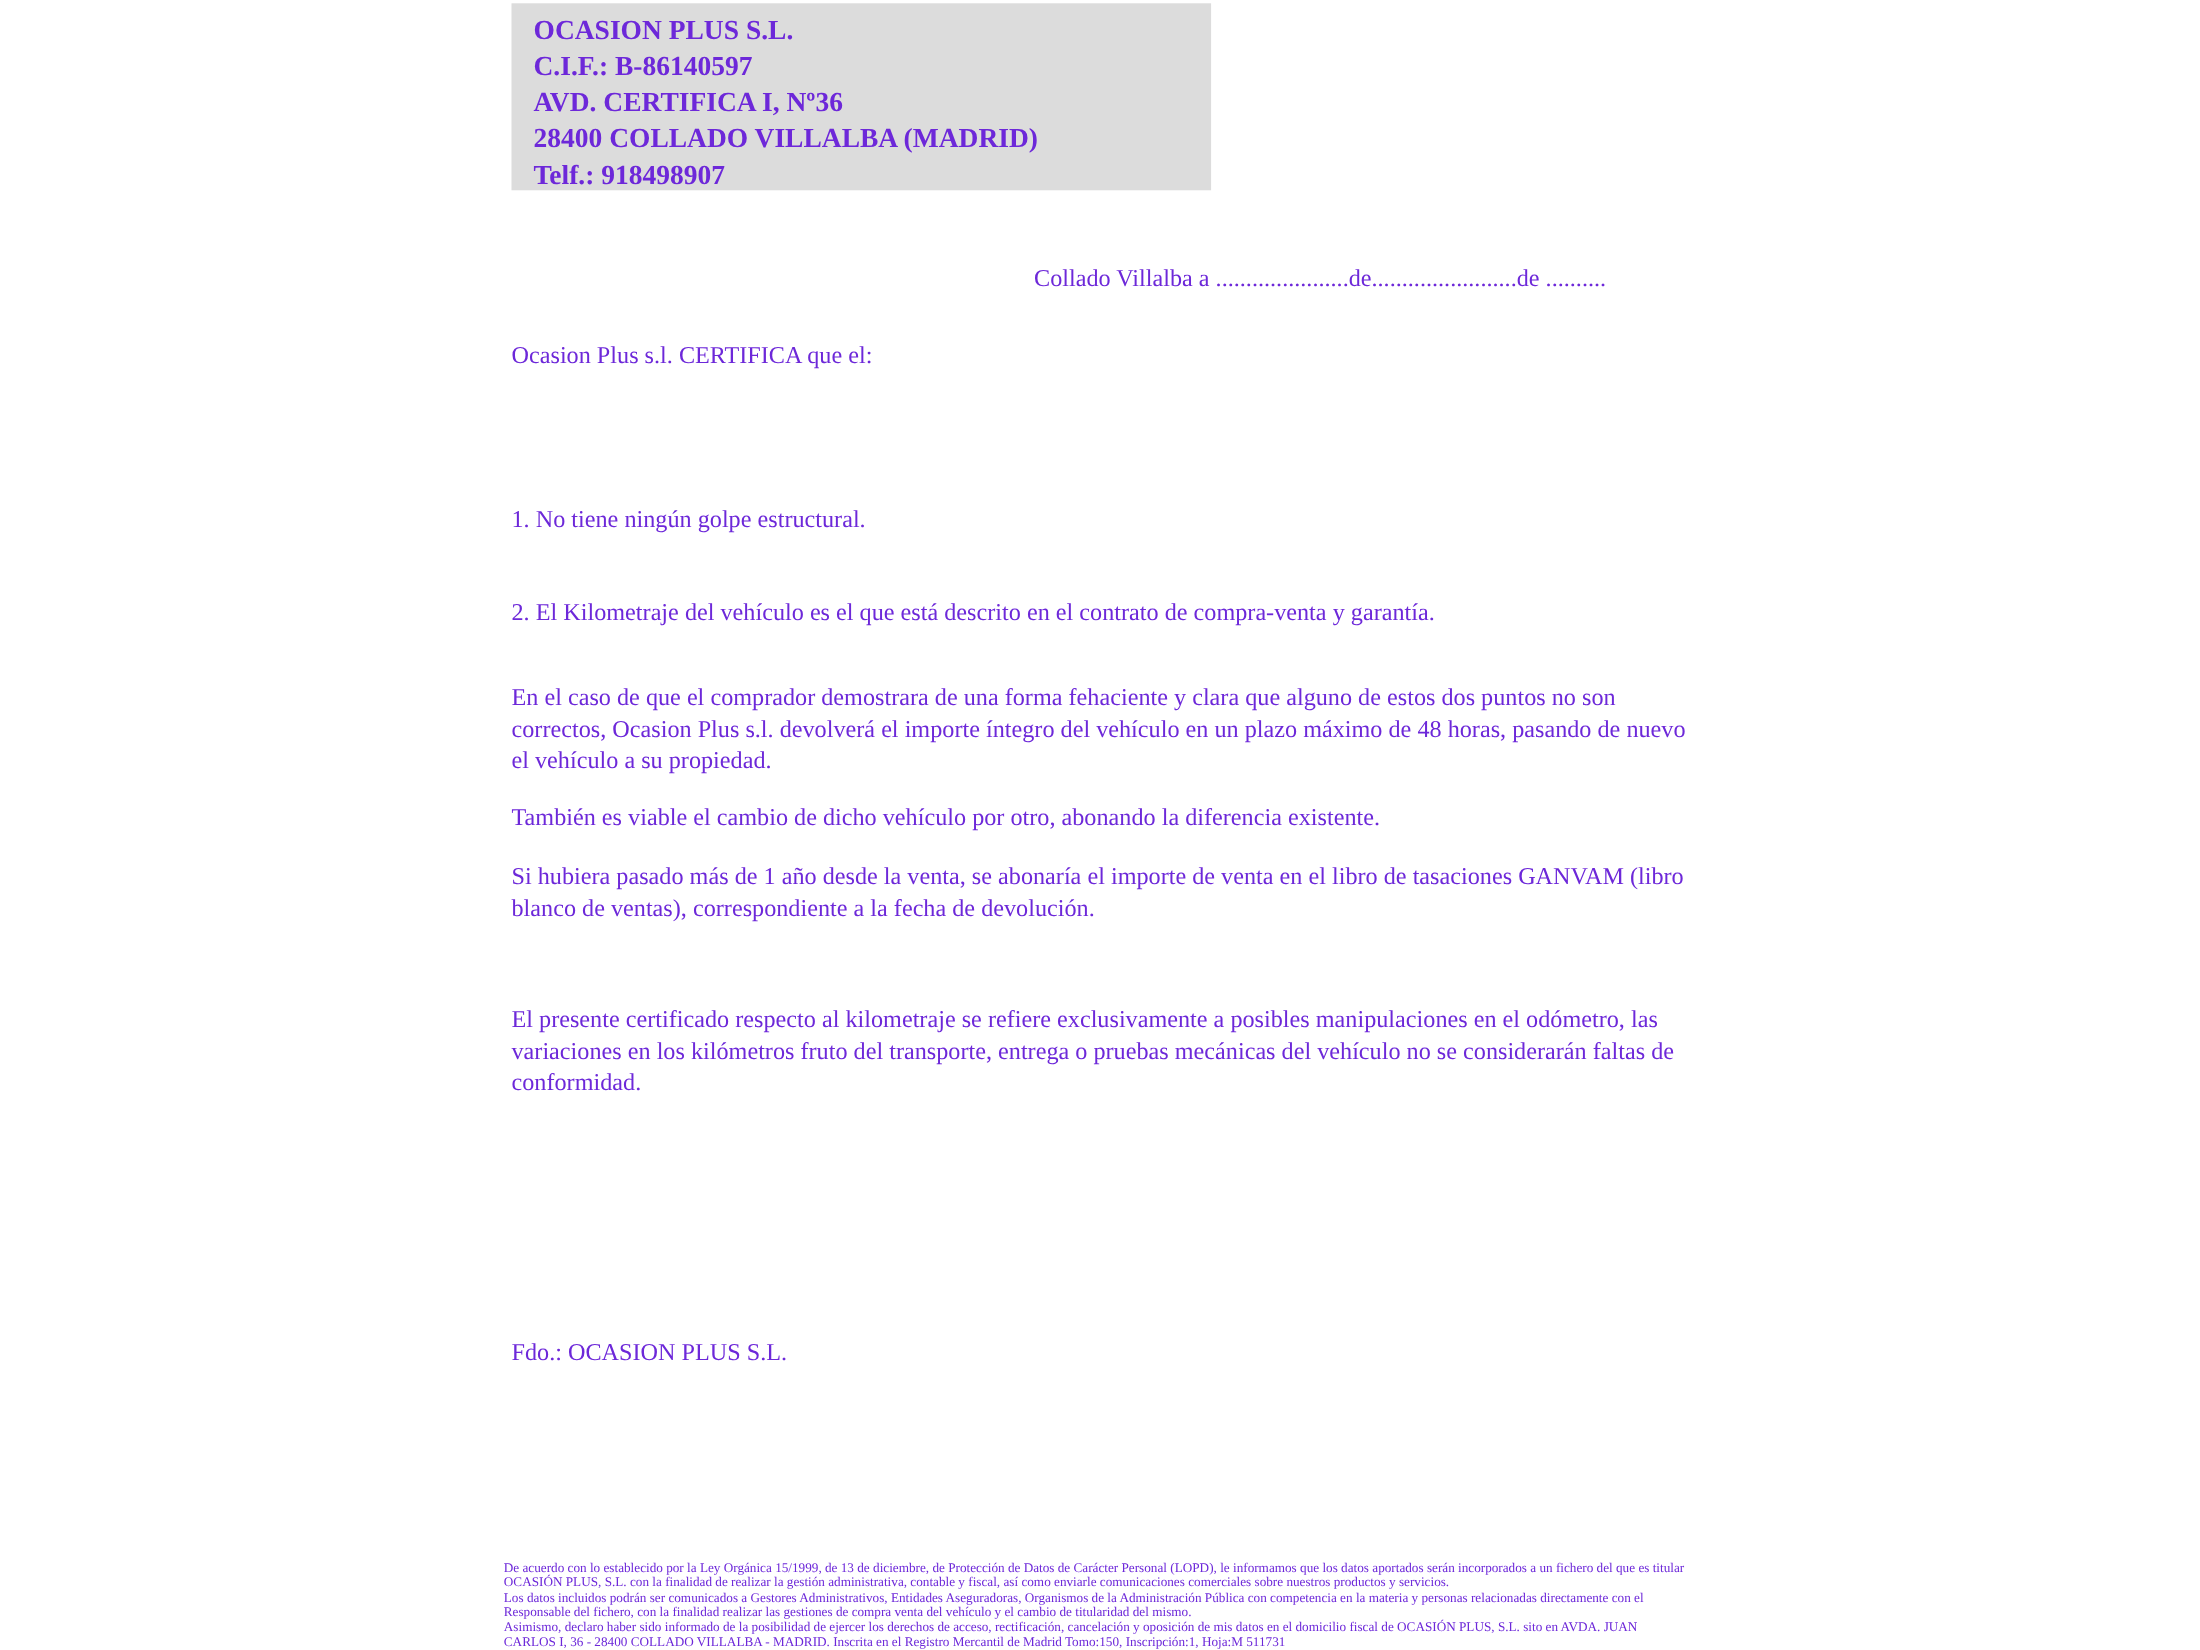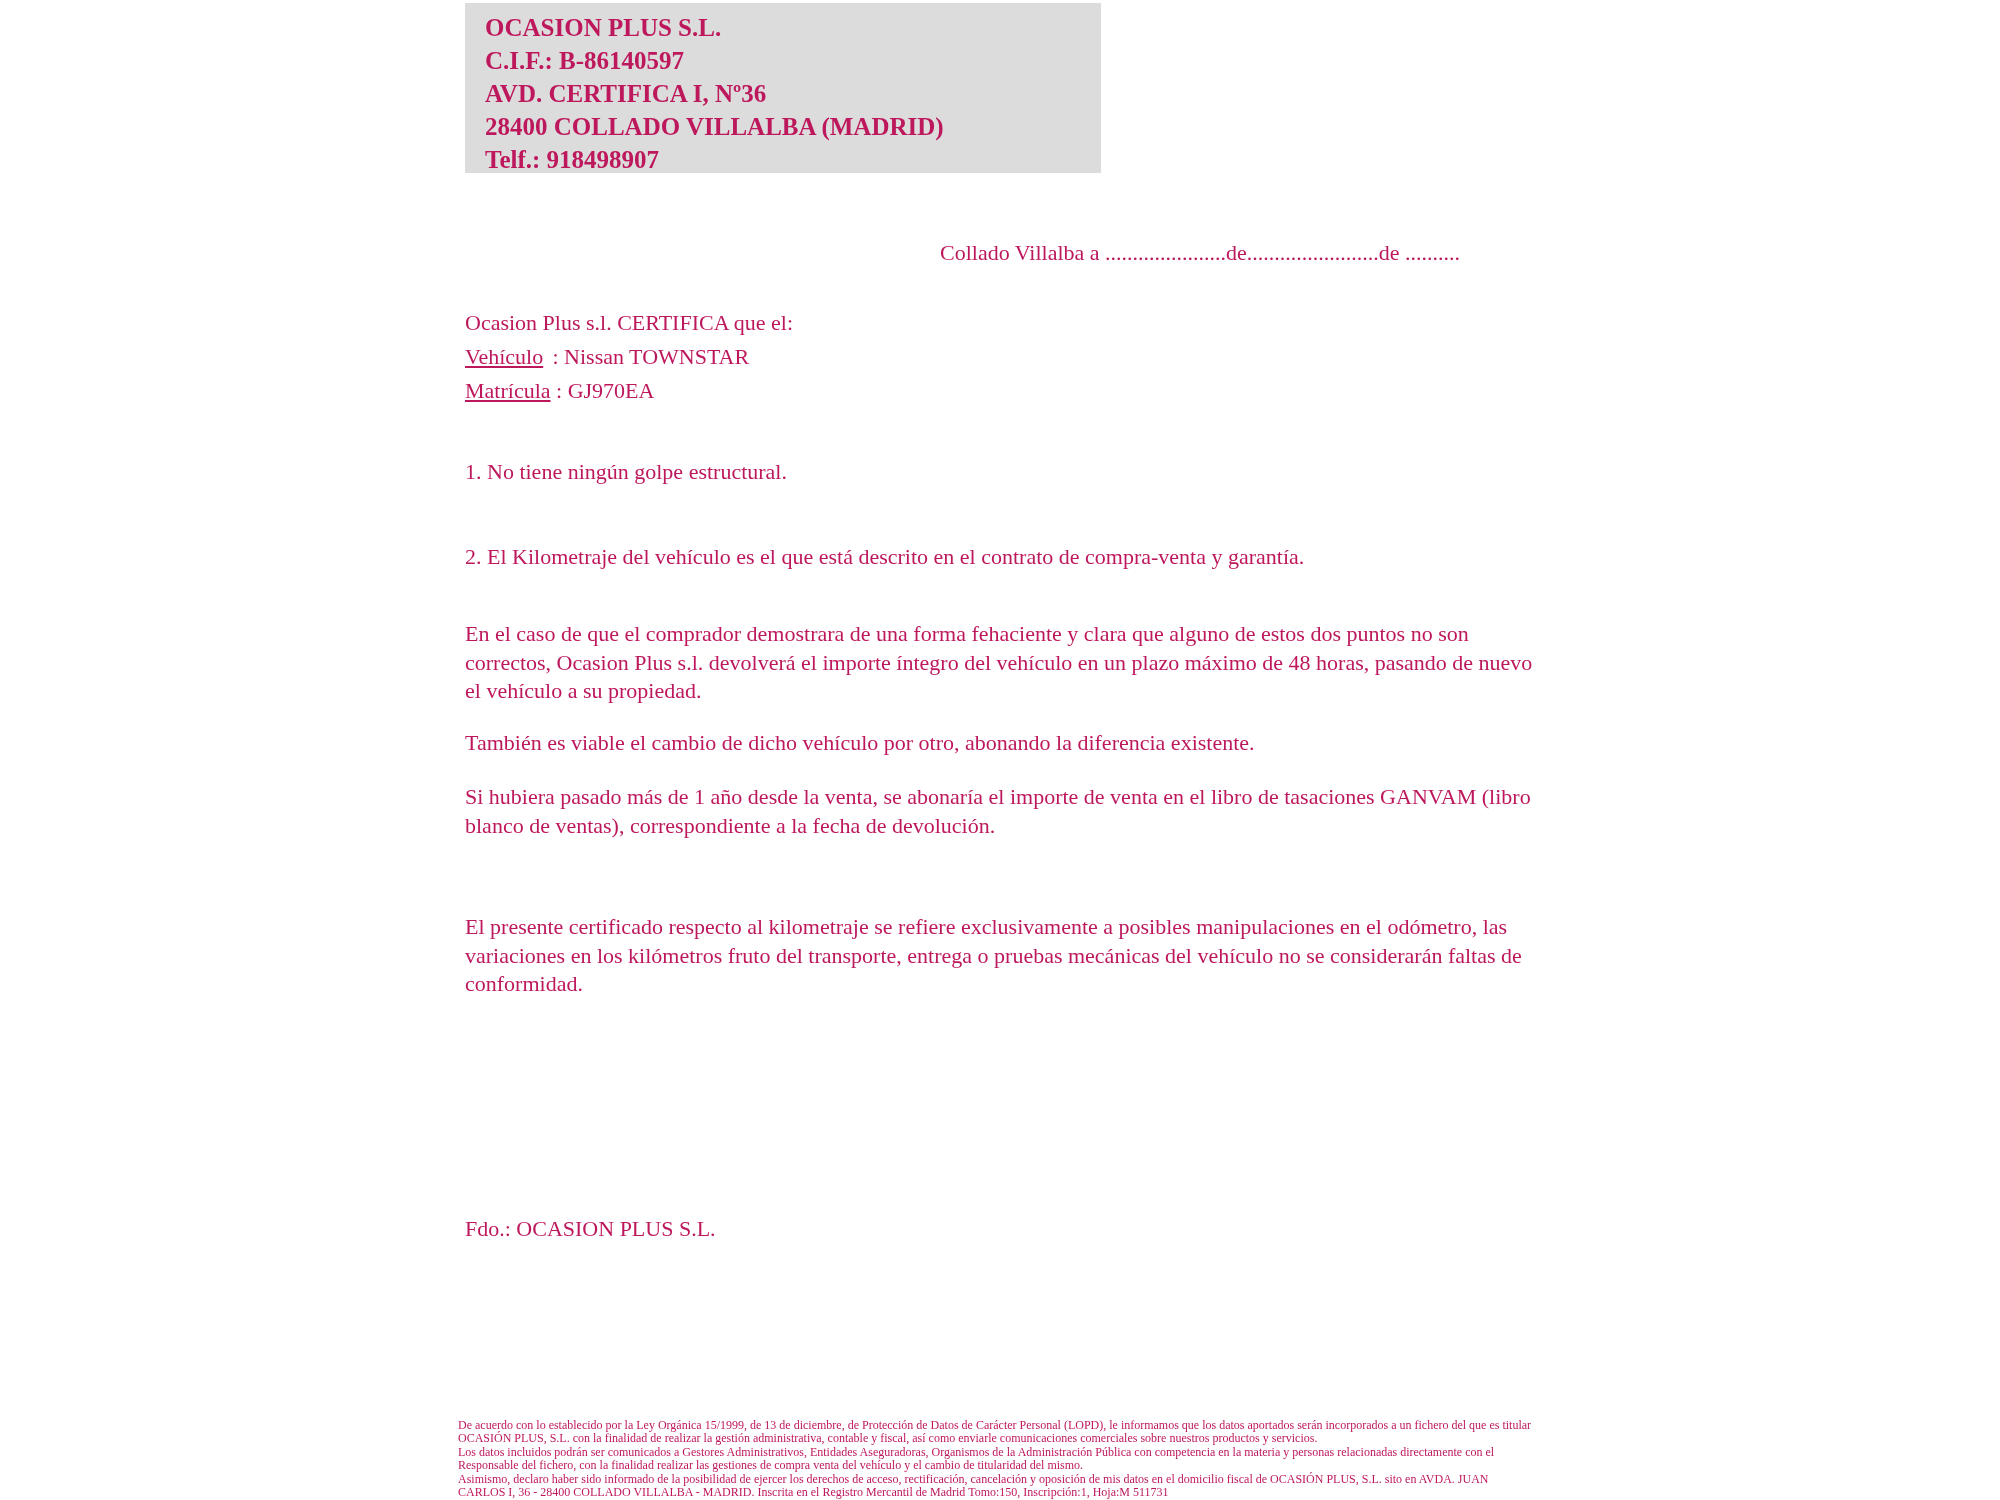--- a/index.html
+++ b/index.html
@@ -6,21 +6,21 @@
     margin: 0;
     padding: 0;
     background: #ffffff;
   }
   .page {
     position: relative;
     width: 1688px;
     height: 1500px;
     background: #ffffff;
     font-family: "Liberation Serif", "DejaVu Serif", serif;
-    color: #be185d;
+    color: #6d28d9;
     overflow: hidden;
   }
   .company-box {
     position: absolute;
     left: 465px;
     top: 3px;
     width: 636px;
     height: 170px;
     background: #dcdcdc;
     padding: 8px 0 0 20px;
@@ -102,28 +102,20 @@
       <div class="company-line">C.I.F.: B-86140597</div>
       <div class="company-line">AVD. CERTIFICA I, Nº36</div>
       <div class="company-line">28400 COLLADO VILLALBA (MADRID)</div>
       <div class="company-line">Telf.: 918498907</div>
     </div>
 
   <div class="date-line">Collado Villalba a ......................de........................de ..........</div>
 
   <div class="certify-block">
     <div class="certify-intro">Ocasion Plus s.l. CERTIFICA que el:</div>
-    <div>
-        <div class="field-row">
-        <span class="field-label">Vehículo</span><span class="field-value"> : Nissan TOWNSTAR</span>
-      </div>
-        <div class="field-row">
-        <span class="field-label">Matrícula</span><span class="field-value"> : GJ970EA</span>
-      </div>
-      </div>
   </div>
 
   <div class="point point-1">1. No tiene ningún golpe estructural.</div>
 
   <div class="point point-2">2. El Kilometraje del vehículo es el que está descrito en el contrato de compra-venta y garantía.</div>
 
   <div class="para para-1">En el caso de que el comprador demostrara de una forma fehaciente y clara que alguno de estos dos puntos no son correctos, Ocasion Plus s.l. devolverá el importe íntegro del vehículo en un plazo máximo de 48 horas, pasando de nuevo el vehículo a su propiedad.</div>
 
   <div class="para para-2">También es viable el cambio de dicho vehículo por otro, abonando la diferencia existente.</div>
 

